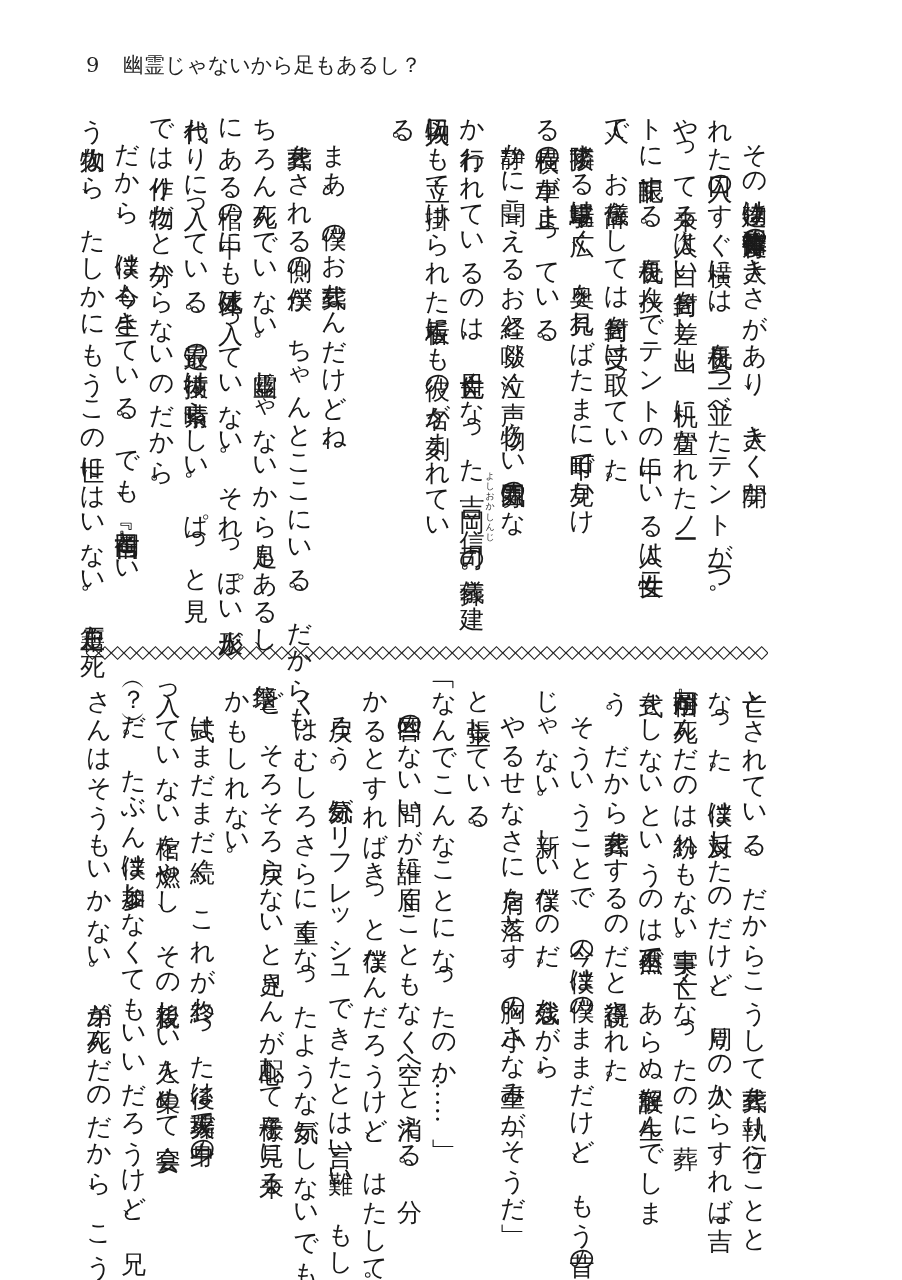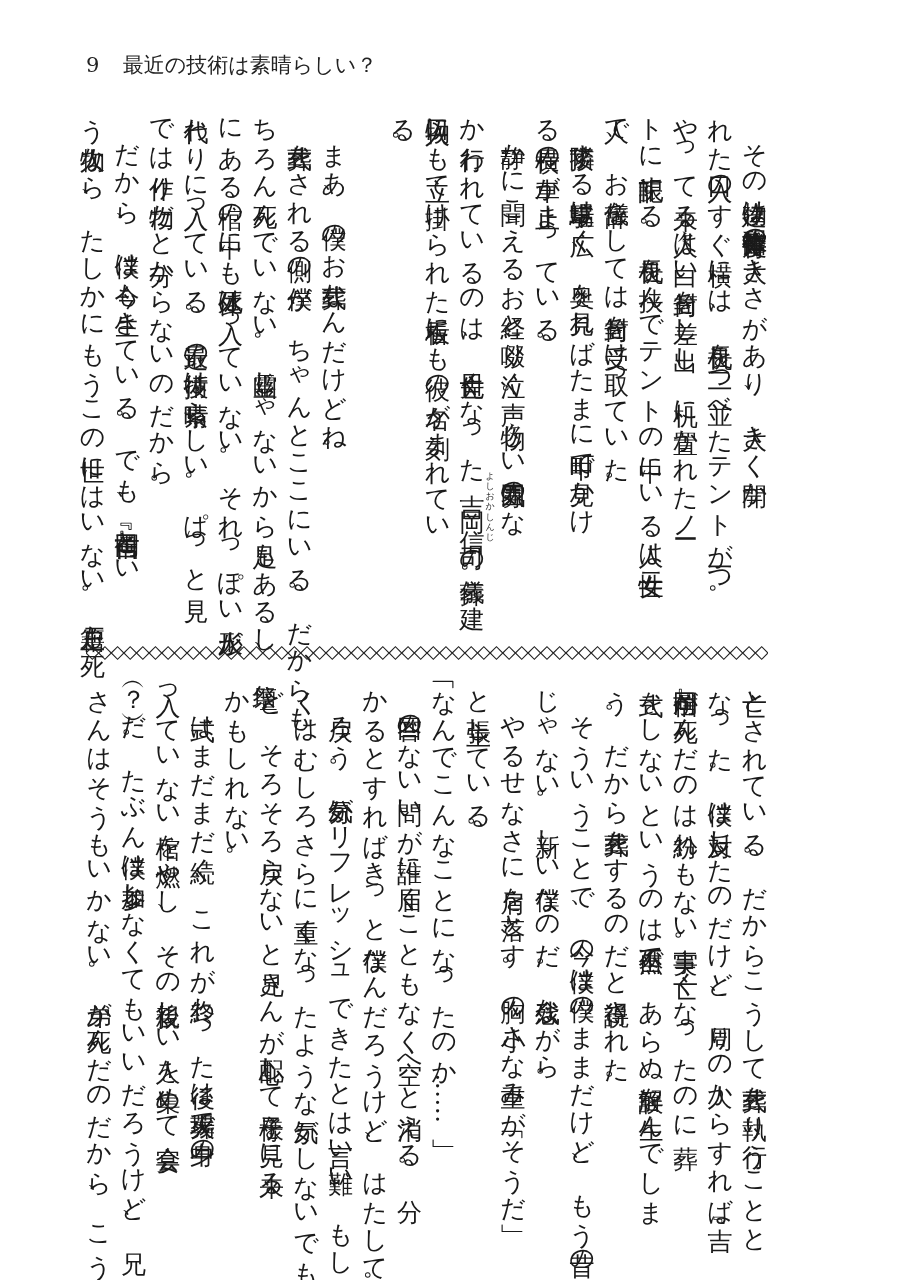--- a/index.html
+++ b/index.html
@@ -63,21 +63,21 @@
     top: 645px;
     width: 682px;
     height: 16px;
   }
 </style>
 </head>
 <body>
 
 <div class="header">
   <span class="page-num">9</span>
-  <span>最近の技術は素晴らしい？</span>
+  <span>幽霊じゃないから足もあるし？</span>
 </div>
 
 <div class="block block-top">
   <span class="line indent">その建物は体育館半分程度の大きさがあり、大きく開か</span>
   <span class="line">れた入口のすぐ横には、長机を二つ並べたテントが一つ。</span>
   <span class="line">やって来る人々は白い封筒を差し出し、机に置かれたノー</span>
   <span class="line">トに記帳する。長机を挟んでテントの中にいる人は女性二</span>
   <span class="line">人で、お辞儀をしては封筒を受け取っていた。</span>
   <span class="line indent">隣接する駐車場は広く、奥を見ればたまに町中で見かけ</span>
   <span class="line">る横長の車が止まっている。</span>

